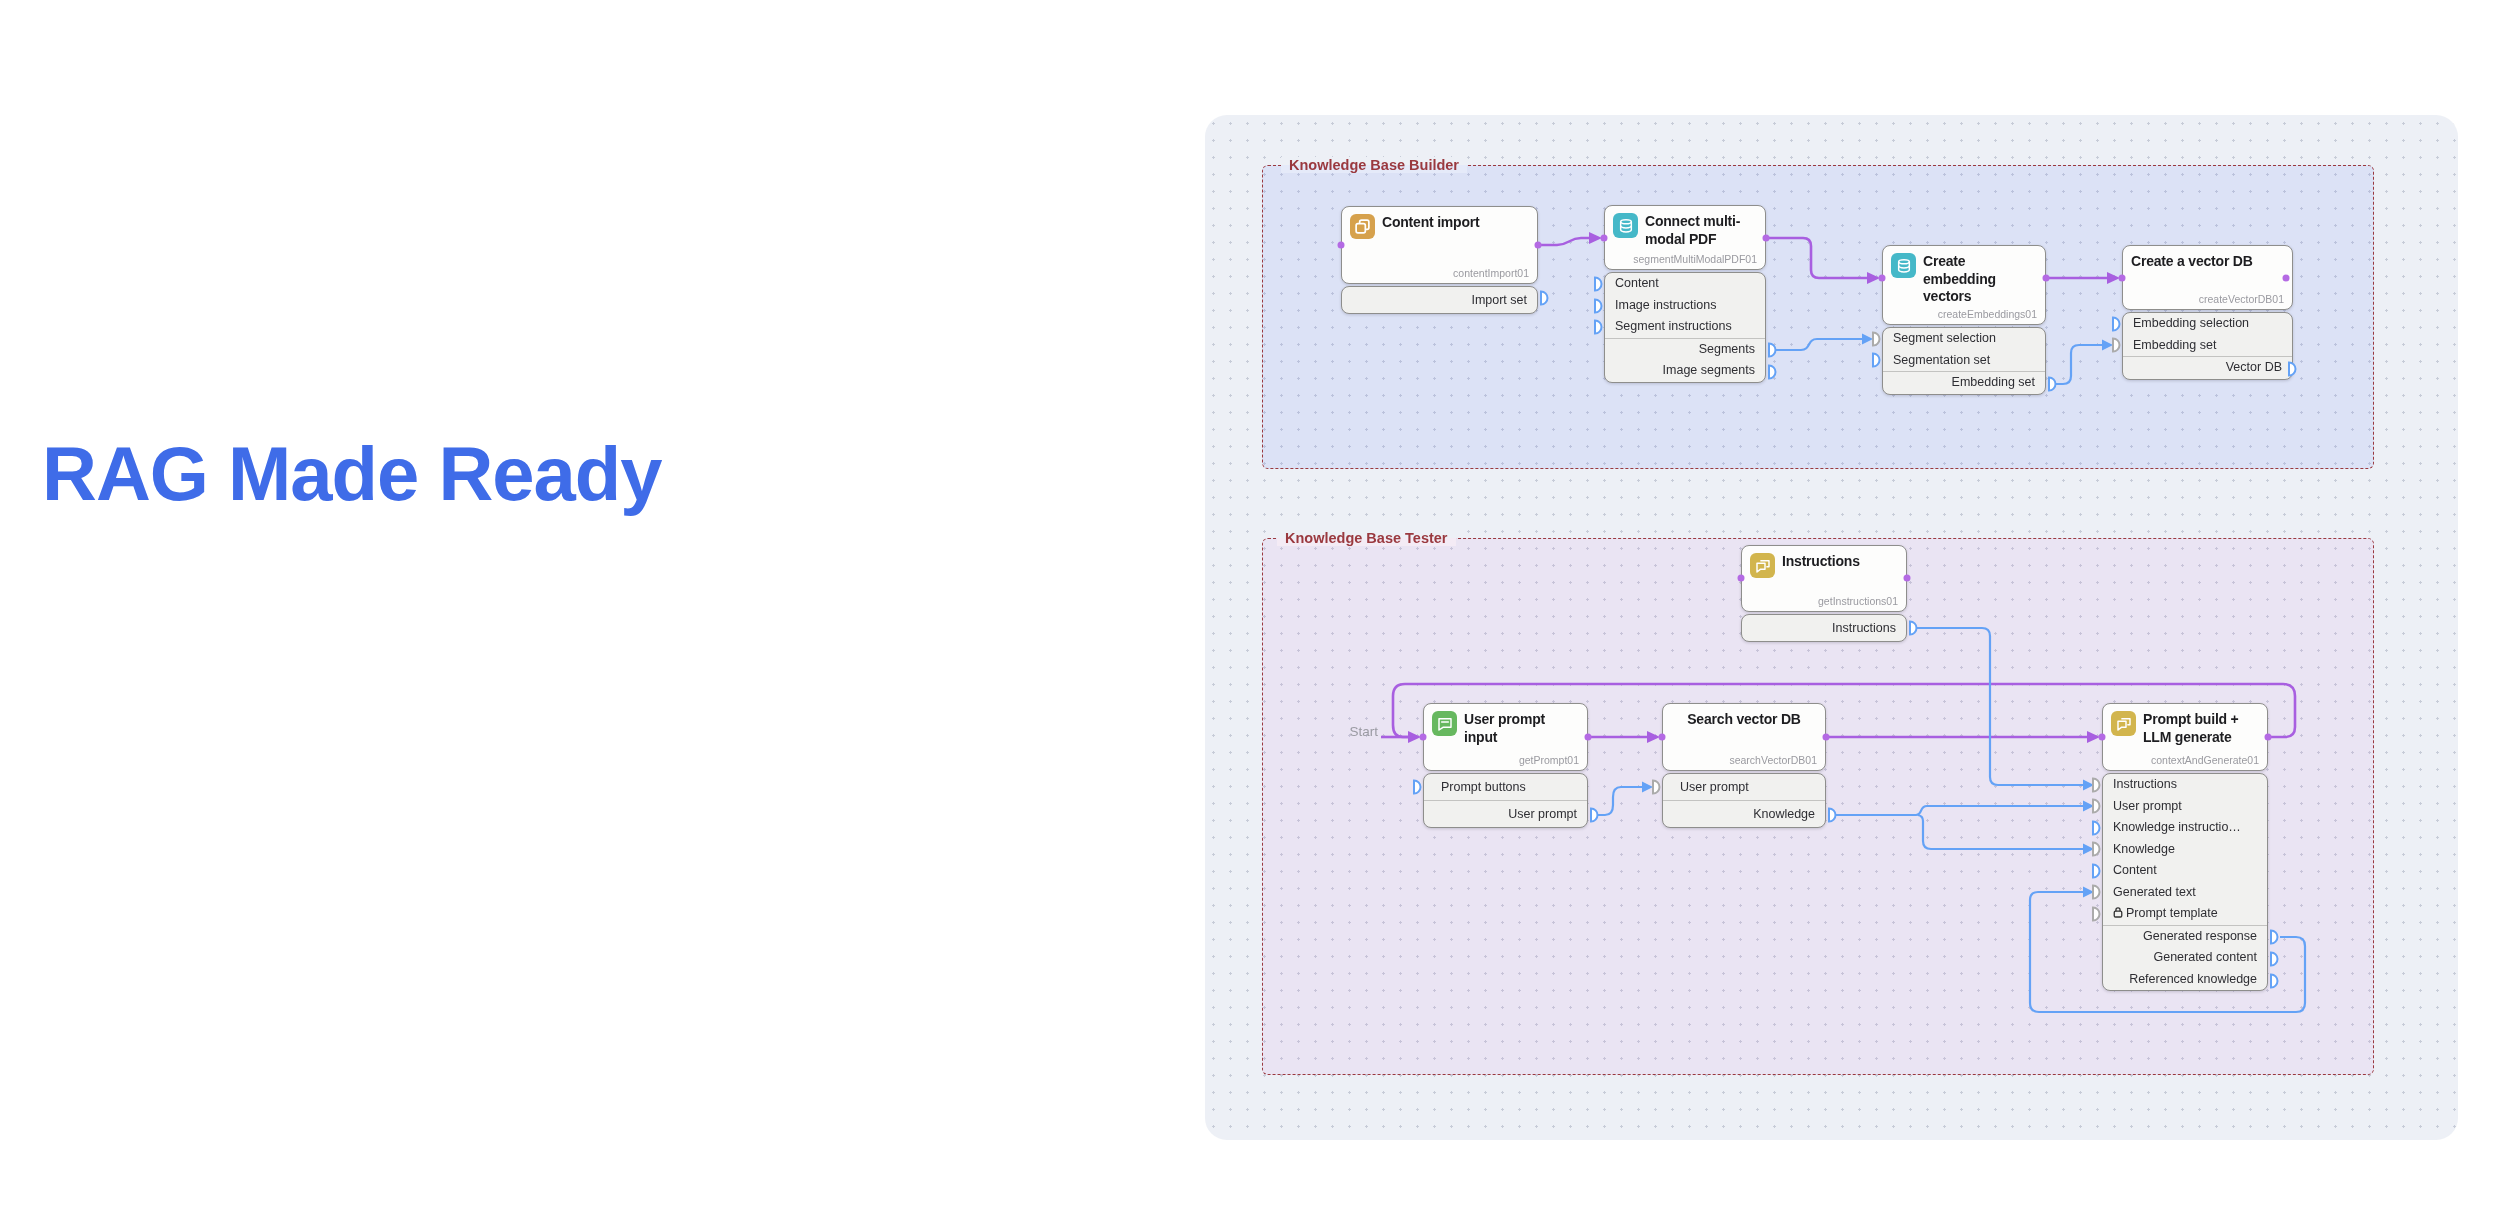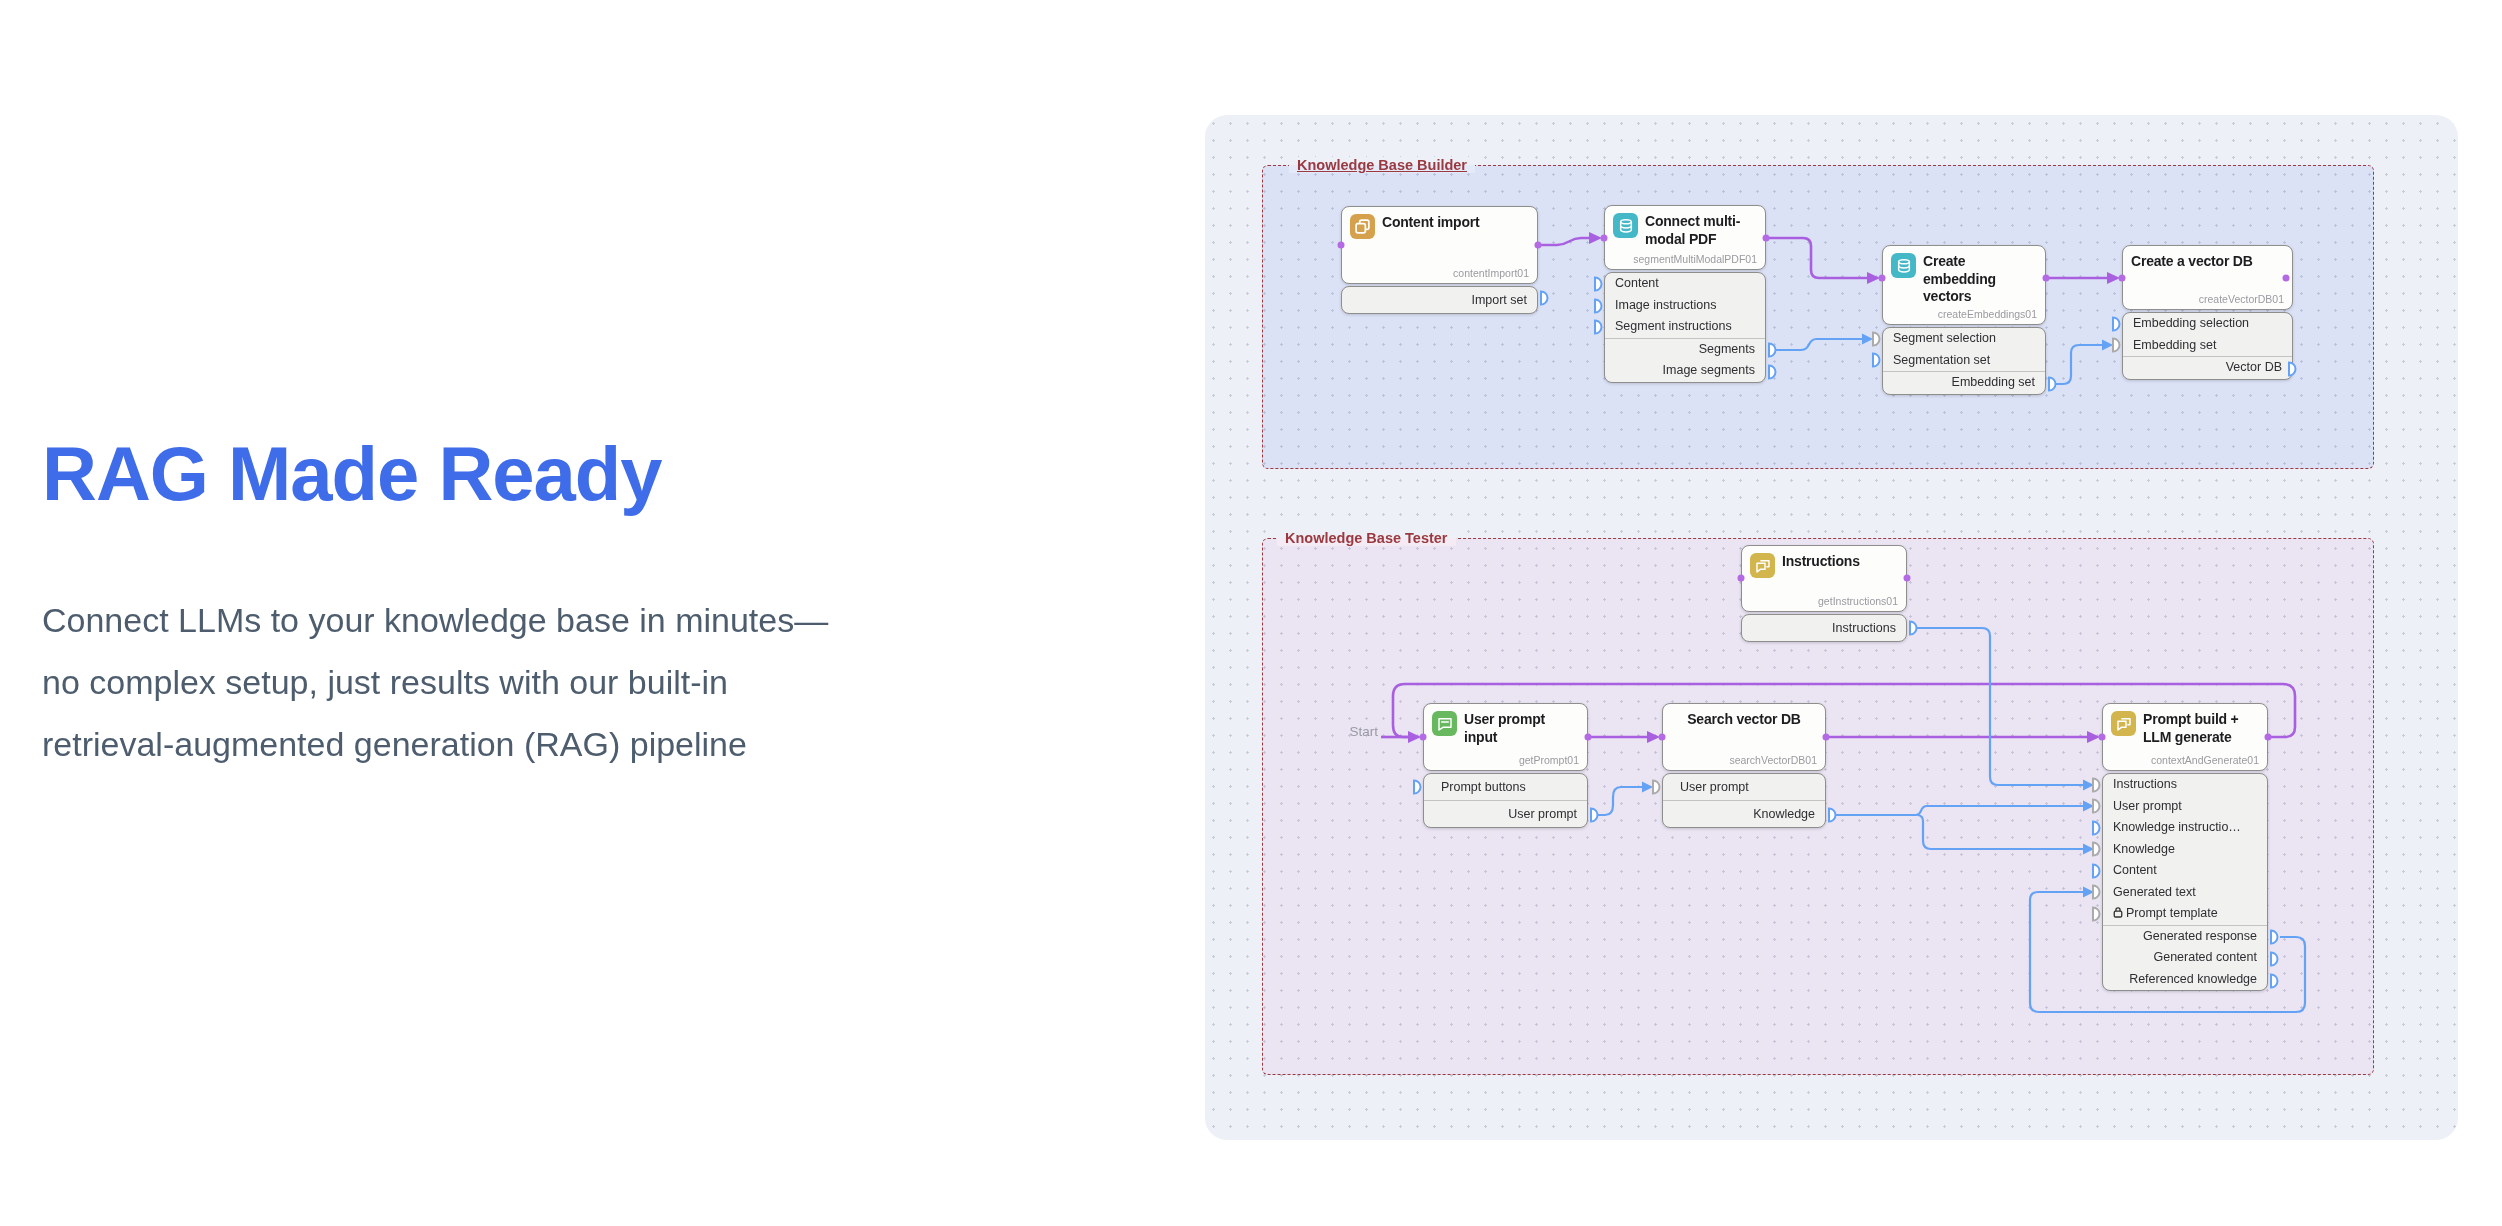--- a/index.html
+++ b/index.html
@@ -22,21 +22,21 @@
     background-image:radial-gradient(#c7ccd8 1.3px, transparent 1.4px);
     background-size:17px 17px;border-radius:22px;
   }
   .section{position:absolute;border:1.6px dashed var(--section-border,#9A393F);border-radius:6px;}
   .section.builder{left:57px;top:50px;width:1110px;height:302px;background:rgba(110,135,250,0.13);}
   .section.tester{left:57px;top:423px;width:1110px;height:535px;background:rgba(205,95,215,0.08);}
   .section-label{
     position:absolute;font-size:14.5px;font-weight:bold;color:var(--section-border,#9A393F);
     padding:0 8px;white-space:nowrap;z-index:3;
   }
-  .section-label.builder{left:84px;top:42px;background:linear-gradient(#EDF0F6 50%, #e5eaf9 50%);text-decoration:underline;}
+  .section-label.builder{left:76px;top:42px;background:linear-gradient(#EDF0F6 50%, #e5eaf9 50%);}
   .section-label.tester{left:72px;top:415px;background:linear-gradient(#EDF0F6 50%, #f4ebf5 50%);}
   
   .node{position:absolute;z-index:2;}
   .nhead{
     position:absolute;left:0;right:0;box-sizing:border-box;
     background:#fdfdfc;border:1.5px solid #8e8e8c;border-radius:8px;
     box-shadow:0 1px 3px rgba(50,50,70,.2);
     display:flex;flex-direction:column;justify-content:space-between;
     padding:7px 8px 3px 8px;
   }
@@ -75,25 +75,20 @@
   .start-label{
     position:absolute;left:100px;top:609px;width:73px;text-align:right;
     font-size:13.5px;color:#9a9aa2;z-index:3;
   }
 </style>
 </head>
 <body>
 
 <div class="hero">
   <h1>RAG Made Ready</h1>
-  <div class="desc">
-    <span>Connect LLMs to your knowledge base in minutes—</span>
-    <span>no complex setup, just results with our built-in</span>
-    <span>retrieval-augmented generation (RAG) pipeline</span>
-  </div>
 </div>
 
 <div class="panel">
 
   <div class="section builder"></div>
   <div class="section tester"></div>
   <div class="section-label builder">Knowledge Base Builder</div>
   <div class="section-label tester">Knowledge Base Tester</div>
   <div class="start-label">Start</div>
 

